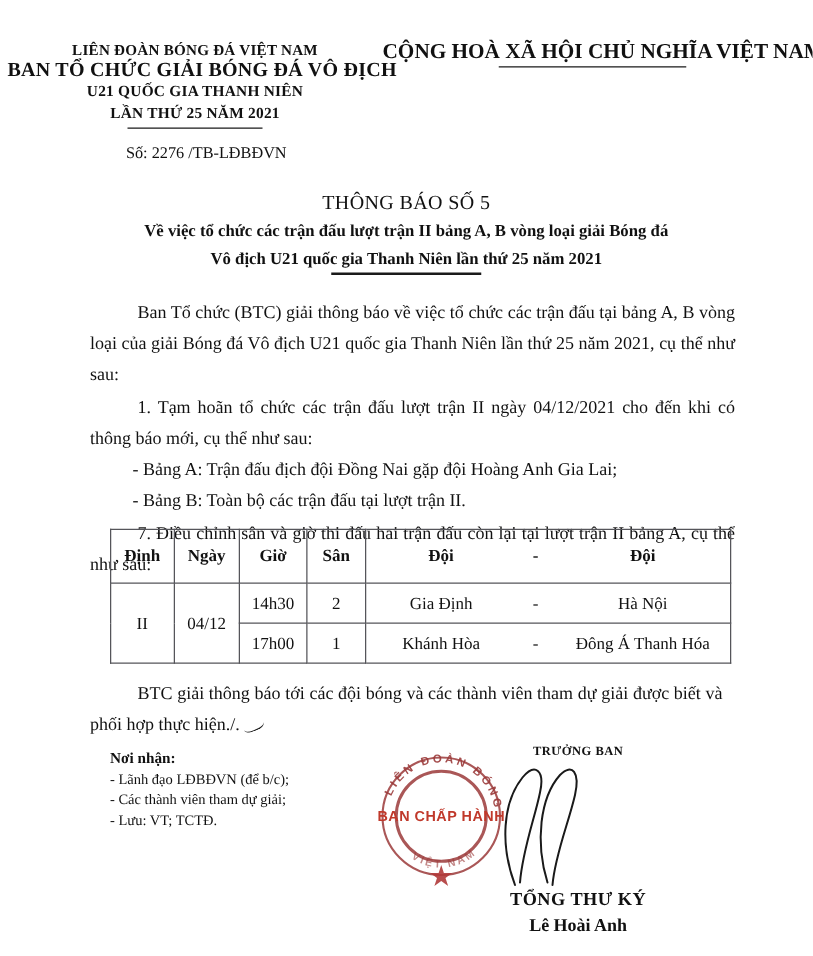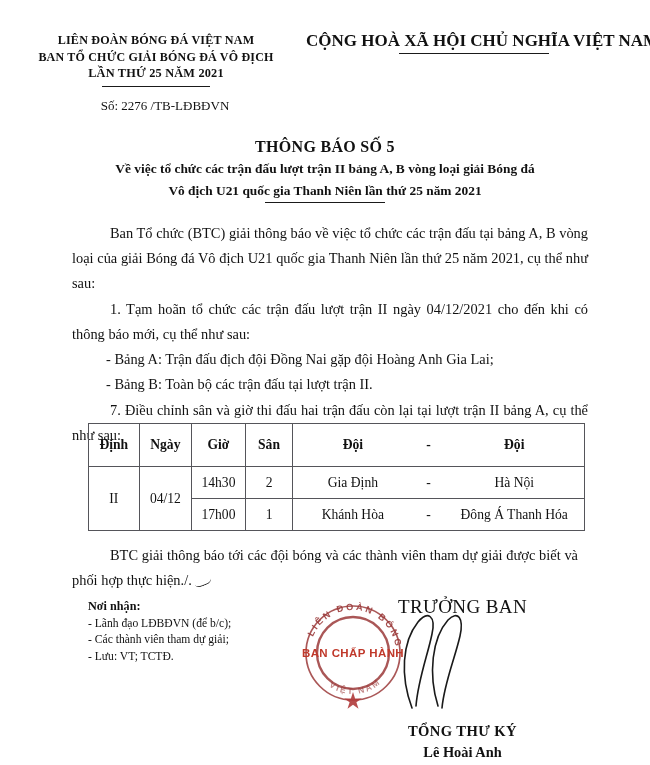--- a/index.html
+++ b/index.html
@@ -37,21 +37,21 @@
     text-align: center;
   }
   .hdr-line {
     font-weight: bold;
     font-size: 12.3px;
     line-height: 16.5px;
     letter-spacing: .2px;
     white-space: nowrap;
   }
   .hdr-line.l1 { font-size: 12.1px; }
-  .hdr-line.l2 { font-size: 12px; }
+  .hdr-line.l2 { font-size: 16px; }
   .hdr-rule {
     width: 108px;
     height: 1.4px;
     background: #1a1a1a;
     margin: 4px auto 0 auto;
   }
   .hdr-rule.wide { width: 150px; }
   .so-line {
     font-size: 13px;
     margin-top: 11px;
@@ -75,21 +75,21 @@
     font-size: 12.8px;
     margin-top: 14px;
   }
 
   
   .title-block {
     text-align: center;
     margin-top: 24px;
   }
   .title-main {
-    font-weight: bold;
+    font-weight: normal;
     font-size: 16px;
     letter-spacing: .3px;
   }
   .title-sub {
     font-weight: bold;
     font-size: 13.4px;
     line-height: 19px;
     margin-top: 3px;
   }
   .title-rule {
@@ -200,22 +200,22 @@
 
   
   .sign {
     position: absolute;
     left: 355px;
     top: 596px;
     width: 215px;
     text-align: center;
   }
   .sign-role {
-    font-weight: normal;
-    font-size: 19px;
+    font-weight: bold;
+    font-size: 10px;
     letter-spacing: .4px;
   }
   .sign-role2 {
     font-weight: bold;
     font-size: 14.6px;
     letter-spacing: .4px;
     margin-top: 105px;
   }
   .sign-name {
     font-weight: bold;
@@ -247,20 +247,21 @@
 </head>
 <body>
 
 <div class="page">
 
   <div class="header">
 
     <div class="hdr-left">
       <div class="hdr-line l1">LIÊN ĐOÀN BÓNG ĐÁ VIỆT NAM</div>
       <div class="hdr-line l2">BAN TỔ CHỨC GIẢI BÓNG ĐÁ VÔ ĐỊCH</div>
+      <div class="hdr-line">U21 QUỐC GIA THANH NIÊN</div>
       <div class="hdr-line">LẦN THỨ 25 NĂM 2021</div>
       <div class="hdr-rule"></div>
       <div class="so-line">Số: 2276 /TB-LĐBĐVN</div>
     </div>
 
     <div class="hdr-right">
       <div class="hdr-r1">CỘNG HOÀ XÃ HỘI CHỦ NGHĨA VIỆT NAM</div>
       <div class="hdr-rule wide"></div>
     </div>
 

